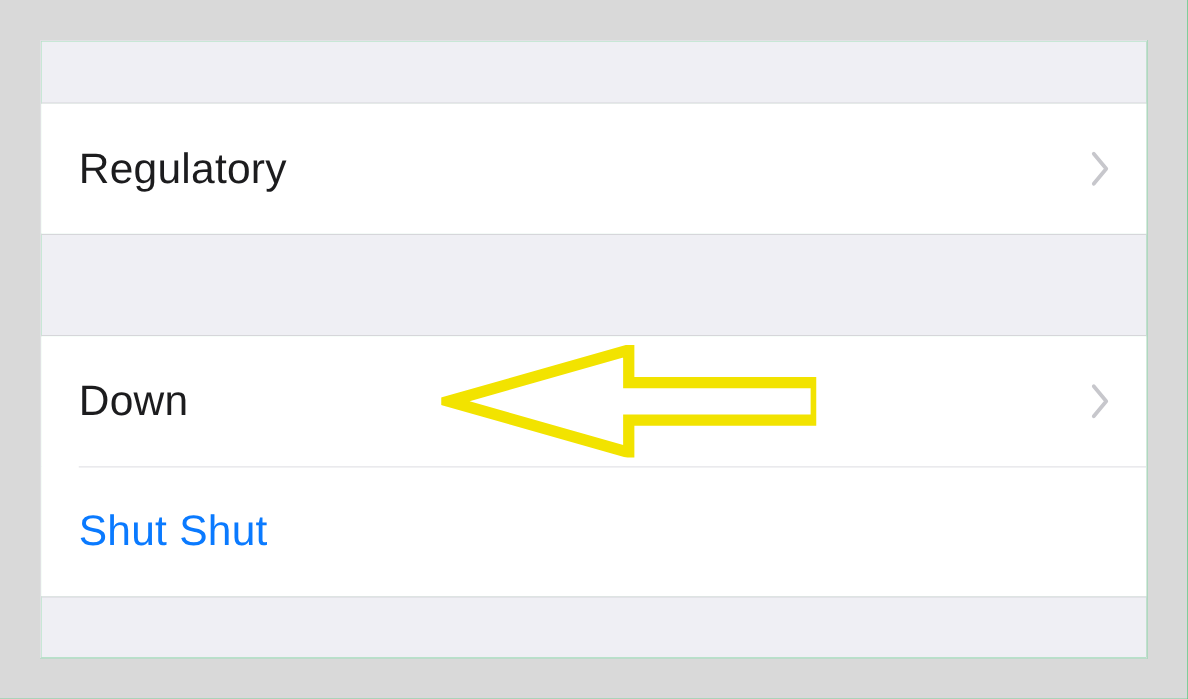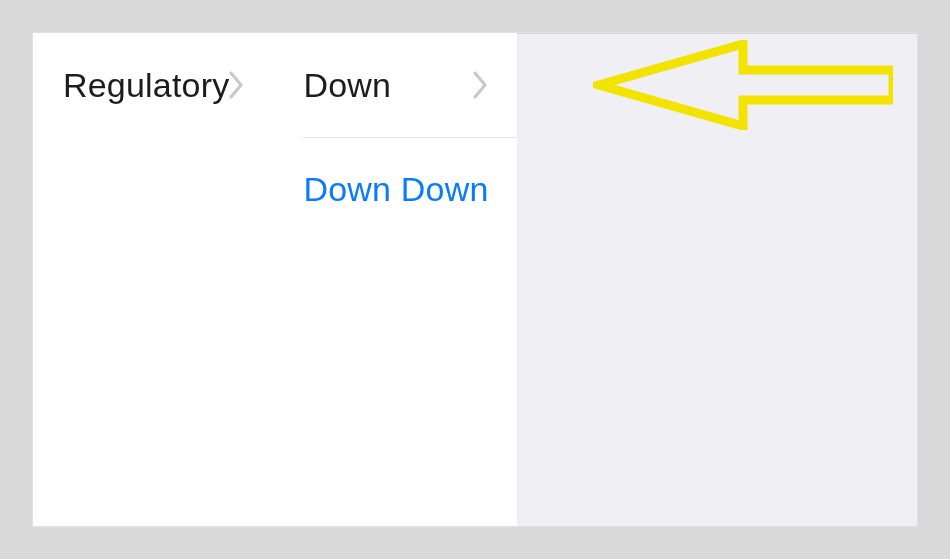--- a/index.html
+++ b/index.html
@@ -7,21 +7,21 @@
     body {
       background: #d9d9d9;
       font-family: -apple-system, "Helvetica Neue", Helvetica, Arial, sans-serif;
       display: flex; align-items: stretch; justify-content: center;
       padding: 32px;
     }
     .panel {
       width: 100%; height: 100%;
       background: #22c55e;
       border: 1px solid #e1e1e4;
-      display: flex; flex-direction: row;
+      display: flex; flex-direction: column;
     }
     .gap { background: #efeff4; }
     .gap-top { height: 50px; border-bottom: 1px solid #d6d6da; }
     .gap-mid { height: 82px; border-top: 1px solid #d6d6da; border-bottom: 1px solid #d6d6da; }
     .gap-bot { flex: 1; border-top: 1px solid #d6d6da; min-height: 26px;}
     .group { background: #ffffff; }
     .row {
       display: flex; align-items: center;
       height: 104px;
       padding: 0 28px 0 30px;
@@ -87,19 +87,19 @@
             <path d="M2 2 L12 14 L2 26" fill="none" stroke="currentColor" stroke-width="3" stroke-linecap="round" stroke-linejoin="round"></path>
           </svg>
       </span>
       <span class="annot-arrow">
         <svg viewBox="0 0 300 90">
           <path d="M300 30 L150 30 L150 4 L6 45 L150 86 L150 60 L300 60 Z" fill="none" stroke="#f2e300" stroke-width="9" stroke-linejoin="miter" stroke-linecap="butt"></path>
         </svg>
       </span>
     </div>
     <div class="row row-link">
-      <span class="row-label">Down Down</span>
+      <span class="row-label">Shut Shut</span>
     </div>
   </div>
 
   <div class="gap gap-bot"></div>
 
 </div>
 
 </body></html>

